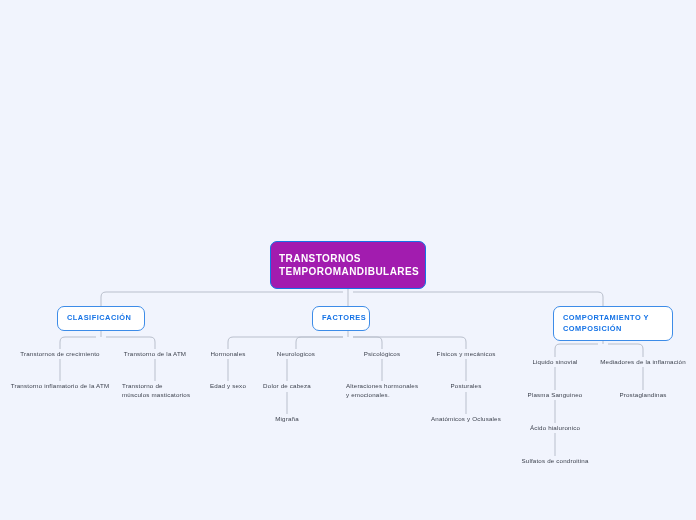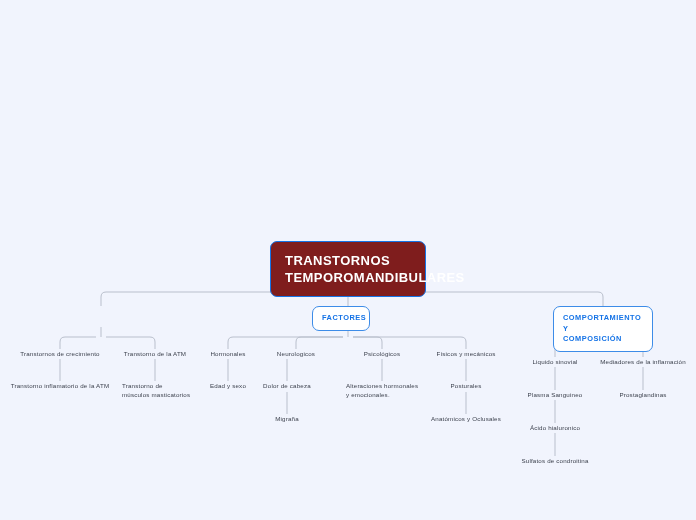--- a/index.html
+++ b/index.html
@@ -26,29 +26,29 @@
     width: 696px;
     height: 520px;
     pointer-events: none;
   }
   .node {
     position: absolute;
     box-sizing: border-box;
   }
   
   .node-root {
-    background: #7f1d1d;
+    background: #a21caf;
     border: 1px solid #1573e6;
     border-radius: 7px;
     color: #ffffff;
-    font-size: 13px;
+    font-size: 10px;
     font-weight: bold;
     letter-spacing: 0.45px;
     line-height: 1.32;
-    padding: 10px 14px;
+    padding: 10px 8px;
     text-transform: uppercase;
   }
   
   .node-branch {
     background: #ffffff;
     border: 1.4px solid #3d8ce8;
     border-radius: 7px;
     color: #1573e6;
     font-size: 7.4px;
     font-weight: bold;
@@ -107,24 +107,25 @@
     <path d="M608 344 L638 344 Q643 344 643 349 L643 357"></path>
     <path d="M555 367 L555 390"></path>
     <path d="M555 400 L555 423"></path>
     <path d="M555 433 L555 456"></path>
     <path d="M643 367 L643 390"></path>
   </svg>
 
   <div class="node node-root" style="left:270px; top:241px; width:156px;">TRANSTORNOS
 TEMPOROMANDIBULARES</div>
 
+  <div class="node node-branch" style="left:57px; top:306px; width:88px;">CLASIFICACIÓN</div>
 
   <div class="node node-branch" style="left:312px; top:306px; width:58px;">FACTORES</div>
 
-  <div class="node node-branch" style="left:553px; top:306px; width:100px; white-space:pre-line;">COMPORTAMIENTO Y
+  <div class="node node-branch" style="left:553px; top:306px; width:120px; white-space:pre-line;">COMPORTAMIENTO Y
 COMPOSICIÓN</div>
 
   <div class="node node-leaf" style="left:10px; top:349px; width:100px;">Transtornos de crecimiento</div>
 
   <div class="node node-leaf" style="left:115px; top:349px; width:80px;">Transtorno de la ATM</div>
 
   <div class="node node-leaf" style="left:0px; top:381px; width:120px;">Transtorno inflamatorio de la ATM</div>
 
   <div class="node node-leaf align-left" style="left:122px; top:381px; width:82px;">Transtorno de
 músculos masticatorios</div>

